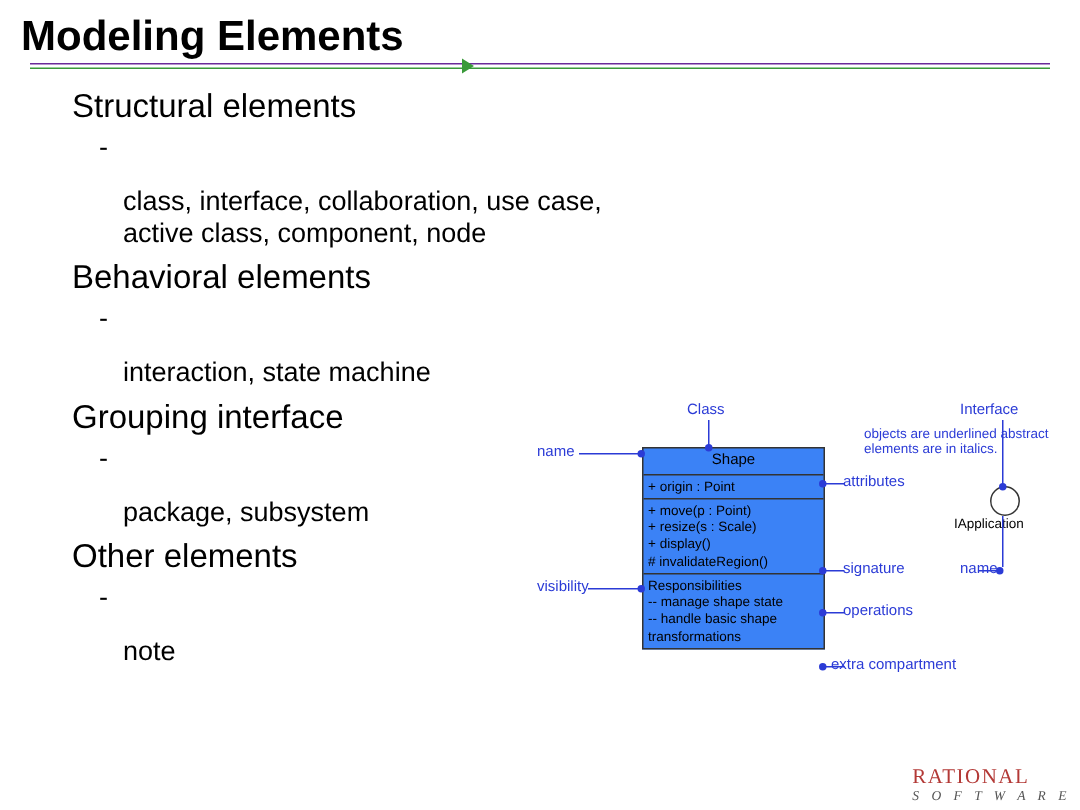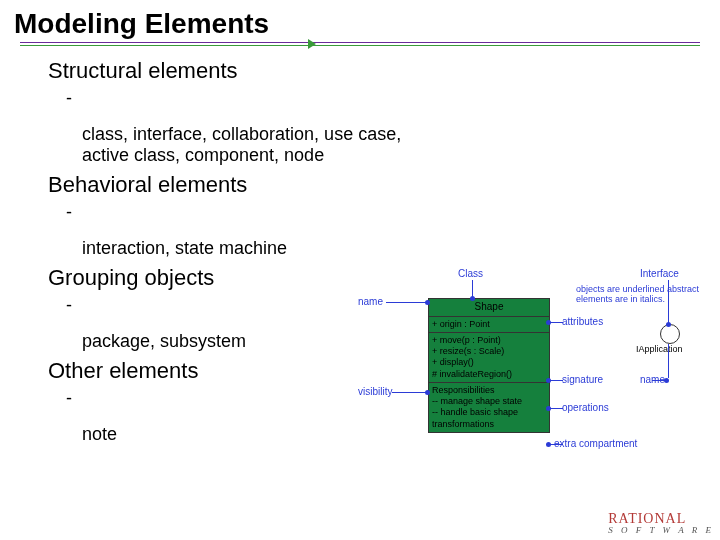--- a/index.html
+++ b/index.html
@@ -76,21 +76,21 @@
     font-size: 10px;
     color: #2b3bd6;
   }
   .d-label { position: absolute; color: #2b3bd6; }
   .class-box {
     position: absolute;
     left: 76px;
     top: 36px;
     width: 120px;
     border: 1px solid #333;
-    background: #15803d;
+    background: #3b82f6;
     color: #000;
     font-size: 9px;
   }
   .class-box .cb-row {
     padding: 2px 3px;
     border-bottom: 1px solid #333;
     line-height: 1.25;
   }
   .class-box .cb-row:last-child { border-bottom: none; }
   .cb-name { text-align: center; font-size: 10px; }
@@ -163,21 +163,21 @@
     <span class="dash">-</span>
       <span class="txt">class, interface, collaboration, use case, active class, component, node</span>
   </div>
 
   <div class="section-head">Behavioral elements</div>
   <div class="bullet">
     <span class="dash">-</span>
       <span class="txt">interaction, state machine</span>
   </div>
 
-  <div class="section-head">Grouping objects</div>
+  <div class="section-head">Grouping interface</div>
   <div class="bullet">
     <span class="dash">-</span>
       <span class="txt">package, subsystem</span>
   </div>
 
   <div class="section-head">Other elements</div>
   <div class="bullet">
     <span class="dash">-</span>
       <span class="txt">note</span>
   </div>

